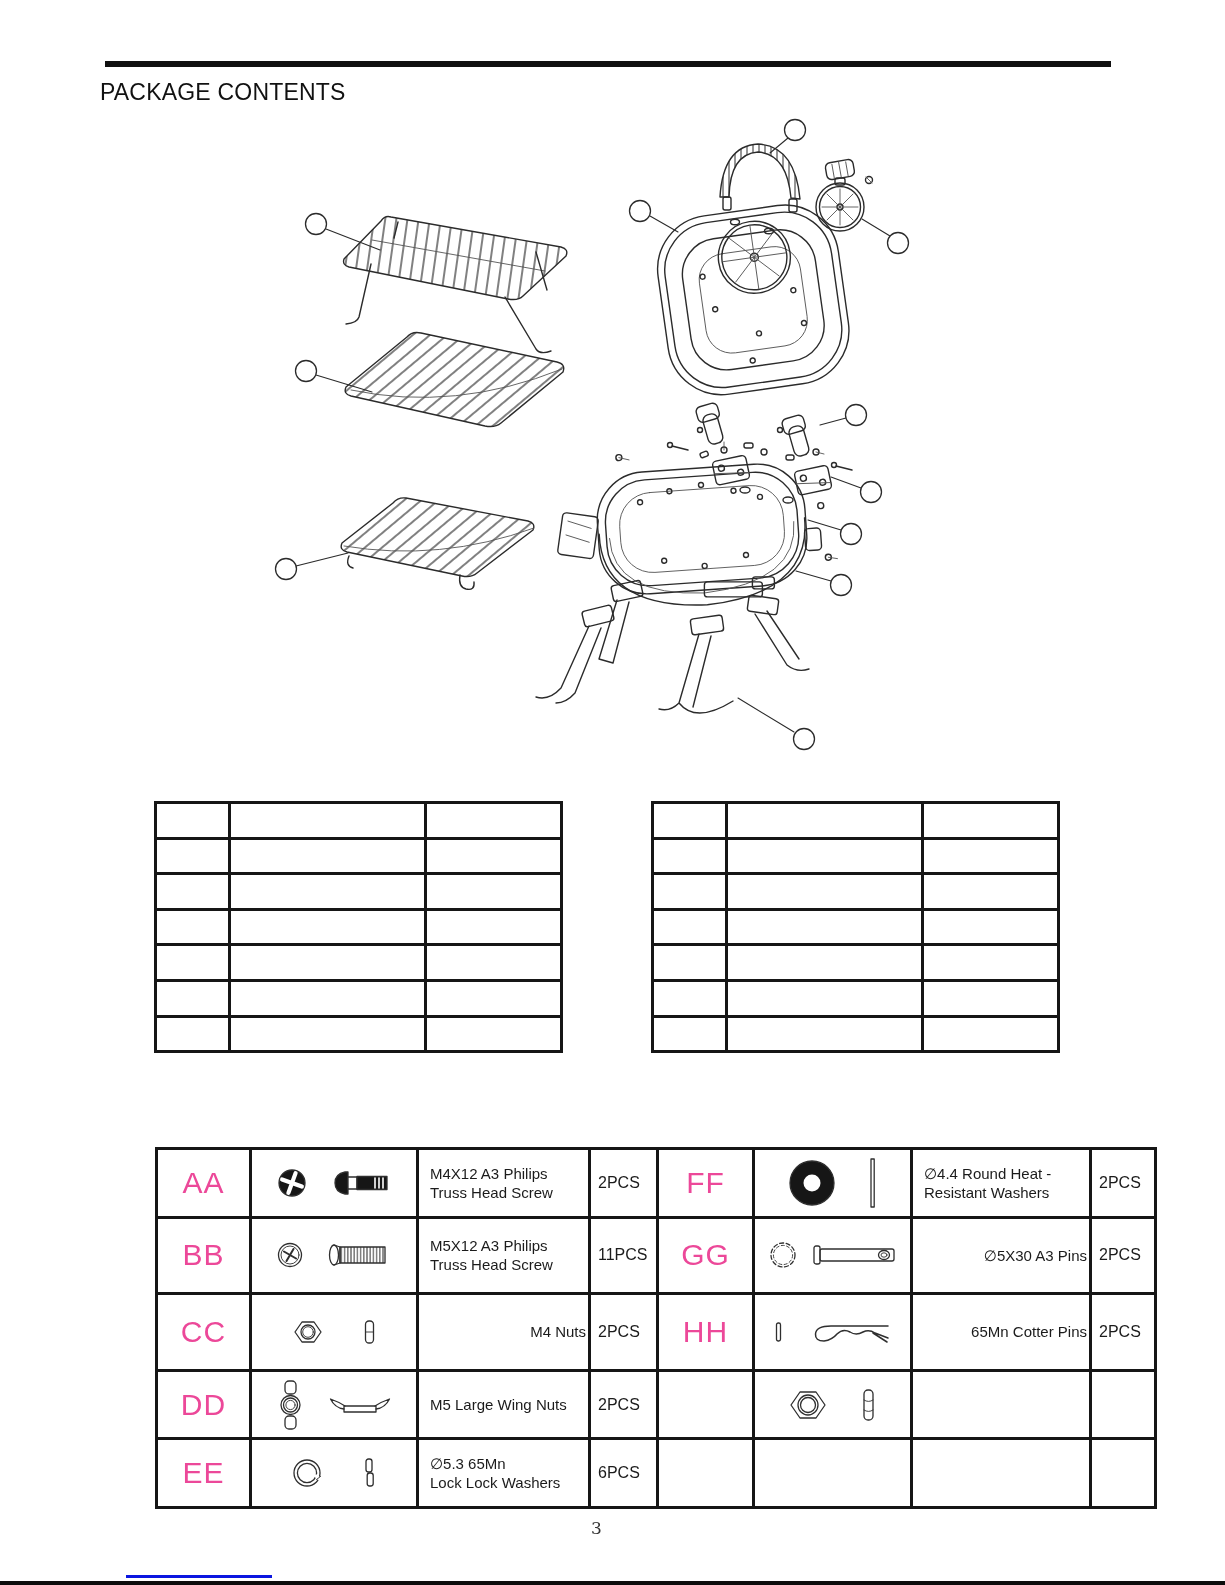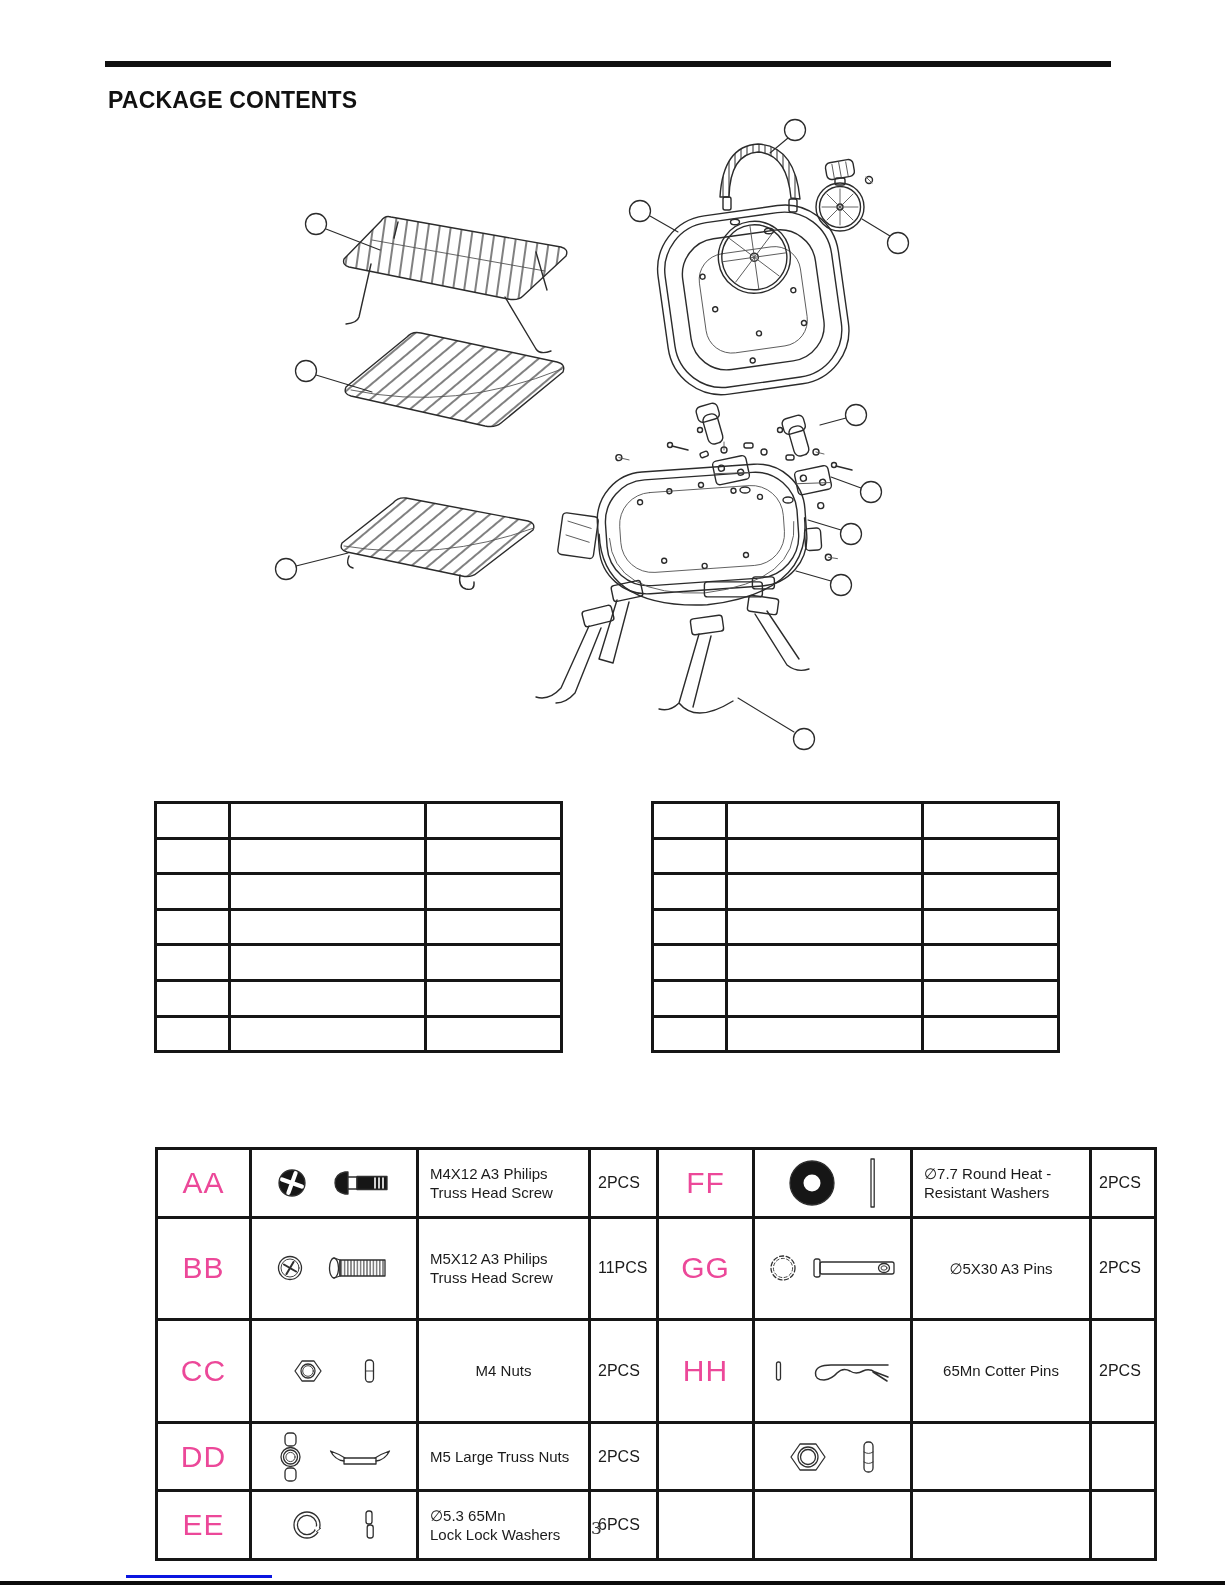--- a/index.html
+++ b/index.html
@@ -1,19 +1,19 @@
 <!DOCTYPE html>
 <html><head>
 <meta charset="utf-8">
 <style>
   html,body{margin:0;padding:0;background:#e8e8e8;}
   .page{position:relative;width:1225px;height:1585px;background:#ffffff;overflow:hidden;
         font-family:"Liberation Sans","DejaVu Sans",sans-serif;color:#1b1b1b;}
   .top-rule{position:absolute;left:105px;top:61px;width:1006px;height:6px;background:#101010;}
-  .title{position:absolute;left:100px;top:79px;margin:8px;font-size:23px;font-weight:bold;
+  .title{position:absolute;left:100px;top:79px;margin:0;font-size:23px;font-weight:normal;
          letter-spacing:.2px;color:#111;}
   
   .diagram{position:absolute;left:240px;top:100px;width:690px;height:670px;}
   .diagram *{stroke:#2b2b2b;stroke-width:1.4;fill:none;stroke-linecap:round;stroke-linejoin:round;}
   .diagram .thin{stroke-width:.9;stroke:#555;}
   .diagram .co{fill:#fff;stroke-width:1.3;}
   .diagram .ld{stroke-width:1.1;}
   
   table{border-collapse:collapse;table-layout:fixed;position:absolute;background:#fff;}
   td{border:3px solid #161616;padding:0;vertical-align:middle;}
@@ -24,21 +24,21 @@
   .pt-c1{width:71px;} .pt-c2{width:193px;} .pt-c3{width:133px;}
   .hw{left:155px;top:1147px;width:931px;}
   .hw td{height:65.6px;}
   .hw .lbl{width:91px;text-align:center;font-size:30px;color:#ec4899;letter-spacing:1px;}
   .hw .lblr{width:93px;}
   .hw .ico{width:164px;}
   .hw .icor{width:155px;}
   .hw .ico .wrap,.hw .icor .wrap{display:flex;align-items:center;justify-content:space-evenly;width:100%;}
   .hw .desc{width:154px;font-size:15px;line-height:19px;padding:0 4px 0 11px;}
   .hw .descr{width:161px;}
-  .hw .desc.center{text-align:center;padding:17px 2px;}
+  .hw .desc.center{text-align:right;padding:4px 2px;}
   .hw .desc span{display:block;}
   .hw .qty{width:58px;font-size:16px;padding-left:7px;}
   .hw .qtyr{width:55px;}
   .hwico *{stroke:#2f2f2f;stroke-width:1.3;fill:none;stroke-linecap:round;stroke-linejoin:round;}
   .page-number{position:absolute;left:591px;top:1518px;font-family:"DejaVu Serif","Liberation Serif",serif;
                font-size:17px;color:#333;}
   .footer-link{position:absolute;left:126px;top:1575px;width:146px;height:3px;background:#0b16e0;cursor:pointer;}
   .bottom-rule{position:absolute;left:0;top:1581px;width:1225px;height:4px;background:#0c0c0c;}
 </style>
 </head>
@@ -333,21 +333,21 @@
         <svg class="hwico" width="48" height="48">
           <circle cx="24" cy="24" r="22" style="fill:#161616"></circle>
           <circle cx="24" cy="24" r="8.5" style="fill:#fff;stroke:none"></circle>
         </svg>
         <svg class="hwico" width="9" height="52">
           <rect x="3" y="2" width="3.2" height="48"></rect>
         </svg>
             </div>
           </td>
       <td class="desc descr">
-        <span>∅7.7 Round Heat -</span>
+        <span>∅4.4 Round Heat -</span>
             <span>Resistant Washers</span>
           </td>
       <td class="qty qtyr"><span>2PCS</span></td>
     </tr>
 
     <tr>
       <td class="lbl"><span>BB</span></td>
       <td class="ico">
             <div class="wrap">
         <svg class="hwico" width="26" height="26">
@@ -443,21 +443,21 @@
                 <circle cx="13.5" cy="26" r="7"></circle>
           <circle cx="13.5" cy="26" r="4.6" style="stroke-width:.9"></circle>
         </svg>
         <svg class="hwico" width="62" height="24">
           <rect x="15" y="13" width="32" height="6"></rect>
           <path d="M15 16 Q6 15 1.5 6 Q10 9 16 13 M47 16 Q56 15 60.5 6 Q52 9 46 13"></path>
         </svg>
             </div>
           </td>
       <td class="desc">
-        <span>M5 Large Truss Nuts</span>
+        <span>M5 Large Wing Nuts</span>
             <span></span>
           </td>
       <td class="qty"><span>2PCS</span></td>
       <td class="lbl lblr"><span></span></td>
       <td class="icor">
             <div class="wrap">
         <svg class="hwico" width="38" height="32">
           <path d="M2 16 L11 3 L27 3 L36 16 L27 29 L11 29 Z"></path>
           <circle cx="19" cy="16" r="10"></circle>
                 <circle cx="19" cy="16" r="7.5"></circle>

